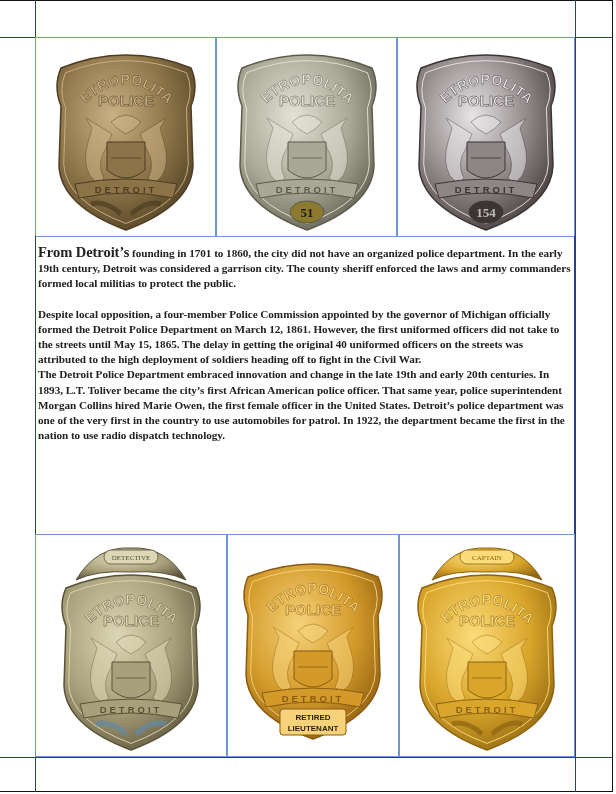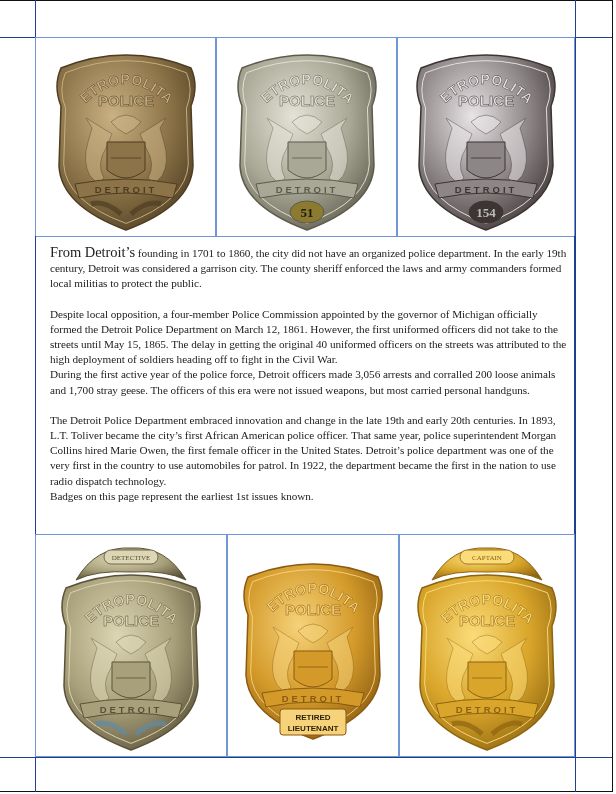--- a/index.html
+++ b/index.html
@@ -18,22 +18,22 @@
   .badge-row { position: absolute; left: 35px; width: 540px; display: flex; }
   .badge-cell { position: relative; border: 1px solid #6f97d6; box-sizing: border-box; display: flex; align-items: center; justify-content: center; background: #fff; }
   .badge-cell + .badge-cell { border-left: 1.5px solid #6f97d6; }
 
   .badge { position: relative; }
   .badge svg { display: block; }
 
   .text-block {
     position: absolute; left: 35px; top: 236px; width: 540px; height: 299px;
     box-sizing: border-box; border-left: 1.3px solid #1f3f8f; border-right: 1.3px solid #1f3f8f;
-    padding: 9px 2px 0 14px;
-    color: #222; font-weight: normal; font-size: 11.2px; line-height: 15.2px;
+    padding: 9px 2px 0 2px;
+    color: #222; font-weight: bold; font-size: 11.2px; line-height: 15.2px;
     letter-spacing: -0.05px;
   }
   .text-block p { margin: 0 0 15px 0; }
   .lead { font-size: 14.5px; }
   .no-gap { margin-bottom: 0 !important; }
 </style>
 </head>
 <body>
 
 <div class="frame-top"></div>
@@ -138,23 +138,21 @@
           <ellipse cx="85" cy="170" rx="17" ry="11" fill="#3d3434" stroke="#3d3434" stroke-width="1"></ellipse>
      <text x="85" y="175" font-size="13" font-weight="bold" text-anchor="middle" fill="#bbb" font-family="Liberation Serif, serif">154</text>
         </svg>
       </div>
   </div>
 </div>
 
 <div class="text-block">
   <p><span class="lead">From Detroit’s</span><span> founding in 1701 to 1860, the city did not have an organized police department.  In the early 19th century, Detroit was considered a garrison city.  The county sheriff enforced the laws and army commanders formed local militias to protect the public.</span></p>
   <p class="no-gap">Despite local opposition, a four-member Police Commission appointed by the governor of Michigan officially formed the Detroit Police Department on March 12, 1861. However, the first uniformed officers did not take to the streets until May 15, 1865. The delay in getting the original 40 uniformed officers on the streets was attributed to the high deployment of soldiers heading off to fight in the Civil War.</p>
-  <p>During the first active year of the police force, Detroit officers made 3,056 arrests and corralled 200 loose animals and 1,700 stray geese. The officers of this era were not issued weapons, but most carried personal handguns.</p>
   <p class="no-gap">The Detroit Police Department embraced innovation and change in the late 19th and early 20th centuries. In 1893, L.T. Toliver became the city’s first African American police officer.  That same year, police superintendent Morgan Collins hired Marie Owen, the first female officer in the United States.  Detroit’s police department was one of the very first in the country to use automobiles for patrol. In 1922, the department became the first in the nation to use radio dispatch technology.</p>
-  <p>Badges on this page represent the earliest 1st issues known.</p>
 </div>
 
 <div class="badge-row" style="top:534px;height:223px">
   <div class="badge-cell" style="width:216px">
     <div class="badge">
         <svg width="170" height="212" viewBox="0 0 170 212">
   <defs>
    <radialGradient id="g3" cx="40%" cy="35%" r="75%">
     <stop offset="0" stop-color="#ddd6b4"></stop>
               <stop offset="0.55" stop-color="#a8a07a"></stop>

